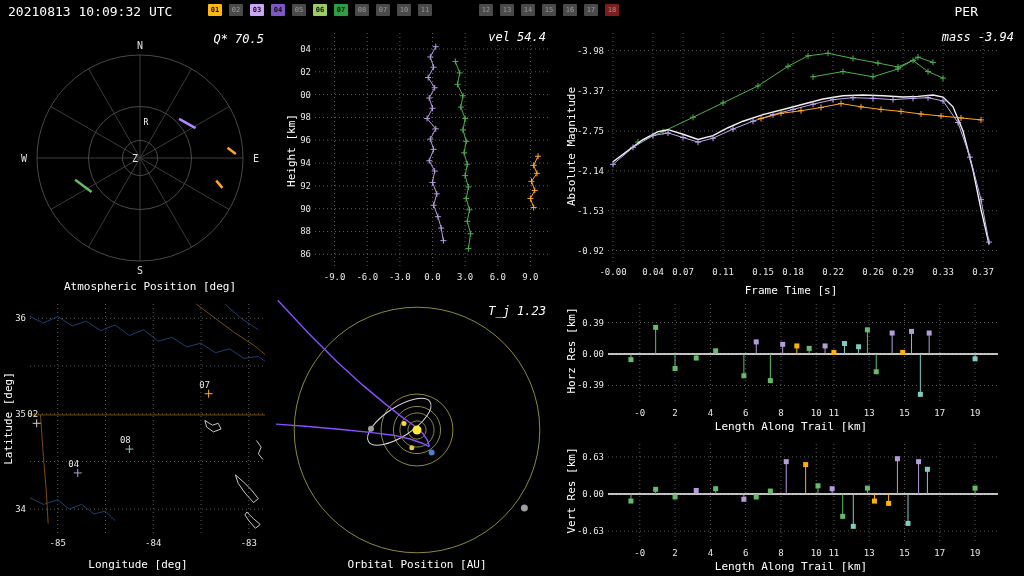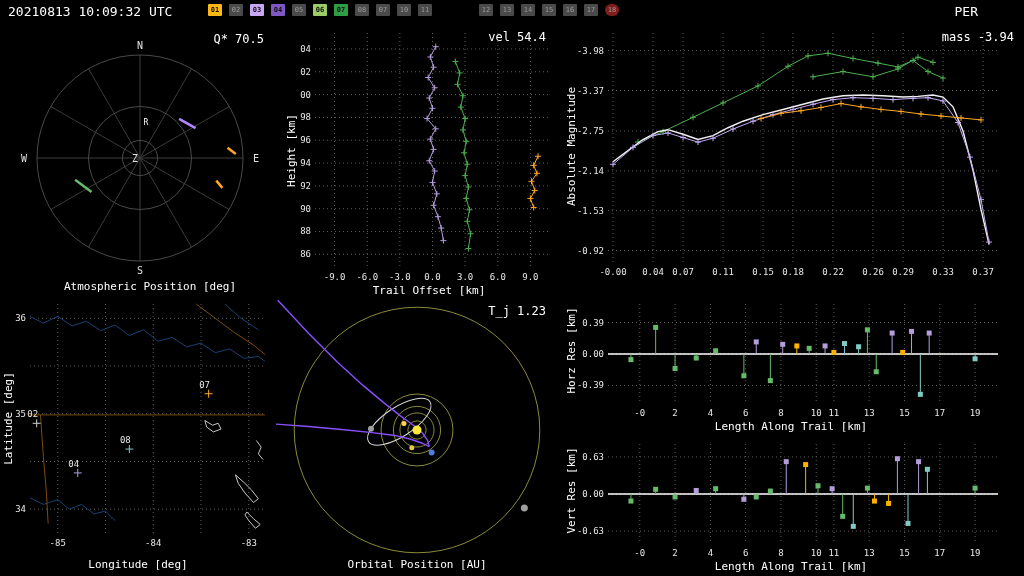--- a/index.html
+++ b/index.html
@@ -4,21 +4,21 @@
 <style>
   html,body{margin:0;padding:0;background:#000;}
   #screen{position:relative;width:1024px;height:576px;background:#000;overflow:hidden;
           font-family:"DejaVu Sans Mono",monospace;color:#fff;}
   .panel{position:absolute;}
   svg{display:block;position:absolute;left:0;top:0;}
   svg text{font-family:"DejaVu Sans Mono",monospace;}
   .grid{stroke:#5d5d5d;stroke-width:1;stroke-dasharray:1 3;}
   .tick{fill:#e8e8e8;font-size:9px;}
   .compass{fill:#e0e0e0;font-size:10px;}
-  .corner{position:absolute;font-size:12px;color:#fff;white-space:pre;}
+  .corner{position:absolute;font-size:12px;color:#fff;white-space:pre;font-style:italic;}
   .xtitle{position:absolute;left:0;width:100%;text-align:center;font-size:11px;color:#fff;}
   .vlabel{position:absolute;width:200px;text-align:center;font-size:11px;color:#fff;transform:rotate(-90deg);}
   #topbar{position:absolute;left:0;top:0;width:988px;height:22px;}
   #timestamp{position:absolute;left:8px;top:4px;font-size:13px;}
   #shower{position:absolute;right:10px;top:4px;font-size:13px;}
   #stations{position:absolute;left:208px;top:4px;display:flex;gap:7px;justify-content:center;}
   .station{width:14px;height:12px;font-size:7px;line-height:12px;text-align:center;
            color:#9a9a9a;border-radius:1px;cursor:pointer;}
   .station.active{color:#101010;font-weight:bold;}
 </style>
@@ -40,21 +40,21 @@
         <div class="station" style="background: rgb(74, 74, 74);">08</div>
         <div class="station" style="background: rgb(74, 74, 74);">07</div>
         <div class="station" style="background: rgb(74, 74, 74);">10</div>
         <div class="station" style="background: rgb(74, 74, 74);">11</div>
         <div class="station" style="background: rgb(74, 74, 74); margin-left: 40px;">12</div>
         <div class="station" style="background: rgb(74, 74, 74);">13</div>
         <div class="station" style="background: rgb(74, 74, 74);">14</div>
         <div class="station" style="background: rgb(74, 74, 74);">15</div>
         <div class="station" style="background: rgb(74, 74, 74);">16</div>
         <div class="station" style="background: rgb(74, 74, 74);">17</div>
-        <div class="station" style="background: #7f1d1d; border-radius: 6px;">18</div>
+        <div class="station" style="background: #7f1d1d;">18</div>
       </div>
     <div id="shower">PER</div>
   </div>
 
   <div class="panel" style="left:0;top:22px;width:300px;height:278px">
     <svg width="300" height="256">
         <line x1="140" y1="136" x2="140" y2="33" stroke="#3c3c3c" stroke-width="1"></line>
         <line x1="140" y1="136" x2="191.5" y2="46.79938341020281" stroke="#3c3c3c" stroke-width="1"></line>
         <line x1="140" y1="136" x2="229.20061658979716" y2="84.49999999999999" stroke="#3c3c3c" stroke-width="1"></line>
         <line x1="140" y1="136" x2="243" y2="136" stroke="#3c3c3c" stroke-width="1"></line>
@@ -205,21 +205,20 @@
         <line x1="231.5046296296296" x2="231.5046296296296" y1="156.30097087378635" y2="162.30097087378635" stroke="#ffa726" stroke-width="1"></line>
         <line x1="231.76851851851853" x2="237.76851851851853" y1="168.42718446601947" y2="168.42718446601947" stroke="#ffa726" stroke-width="1"></line>
         <line x1="234.76851851851853" x2="234.76851851851853" y1="165.42718446601947" y2="171.42718446601947" stroke="#ffa726" stroke-width="1"></line>
         <line x1="227.41666666666666" x2="233.41666666666666" y1="176.41262135922324" y2="176.41262135922324" stroke="#ffa726" stroke-width="1"></line>
         <line x1="230.41666666666666" x2="230.41666666666666" y1="173.41262135922324" y2="179.41262135922324" stroke="#ffa726" stroke-width="1"></line>
         <line x1="230.68055555555557" x2="236.68055555555557" y1="185.53883495145635" y2="185.53883495145635" stroke="#ffa726" stroke-width="1"></line>
         <line x1="233.68055555555557" x2="233.68055555555557" y1="182.53883495145635" y2="188.53883495145635" stroke="#ffa726" stroke-width="1"></line>
       </svg>
     <div class="corner" style="right:12px;top:8px">vel 54.4</div>
     <div class="vlabel" style="left:-109px;top:122px">Height [km]</div>
-    <div class="xtitle" style="top:262px">Trail Offset [km]</div>
   </div>
 
   <div class="panel" style="left:558px;top:22px;width:466px;height:278px">
     <svg width="466" height="262">
         <line x1="55" x2="55" y1="11" y2="241" class="grid"></line>
         <line x1="95" x2="95" y1="11" y2="241" class="grid"></line>
         <line x1="125" x2="125" y1="11" y2="241" class="grid"></line>
         <line x1="165" x2="165" y1="11" y2="241" class="grid"></line>
         <line x1="205" x2="205" y1="11" y2="241" class="grid"></line>
         <line x1="235" x2="235" y1="11" y2="241" class="grid"></line>
@@ -362,20 +361,21 @@
         <line x1="362.99999999999994" x2="362.99999999999994" y1="89.0227272727273" y2="95.0227272727273" stroke="#ffa726" stroke-width="1"></line>
         <line x1="380" x2="386" y1="93.98295454545455" y2="93.98295454545455" stroke="#ffa726" stroke-width="1"></line>
         <line x1="383" x2="383" y1="90.98295454545455" y2="96.98295454545455" stroke="#ffa726" stroke-width="1"></line>
         <line x1="399.99999999999994" x2="405.99999999999994" y1="95.94318181818181" y2="95.94318181818181" stroke="#ffa726" stroke-width="1"></line>
         <line x1="402.99999999999994" x2="402.99999999999994" y1="92.94318181818181" y2="98.94318181818181" stroke="#ffa726" stroke-width="1"></line>
         <line x1="420" x2="426" y1="97.9034090909091" y2="97.9034090909091" stroke="#ffa726" stroke-width="1"></line>
         <line x1="423" x2="423" y1="94.9034090909091" y2="100.9034090909091" stroke="#ffa726" stroke-width="1"></line>
       </svg>
     <div class="corner" style="right:10px;top:8px">mass -3.94</div>
     <div class="vlabel" style="left:-87px;top:118px">Absolute Magnitude</div>
+    <div class="xtitle" style="top:262px">Frame Time [s]</div>
   </div>
 
   <div class="panel" style="left:0;top:296px;width:276px;height:280px">
     <svg width="276" height="262">
         <line x1="57.70325203252084" x2="57.70325203252084" y1="8" y2="238" class="grid"></line>
         <line x1="105.4674796747971" x2="105.4674796747971" y1="8" y2="238" class="grid"></line>
         <line x1="153.23170731707336" x2="153.23170731707336" y1="8" y2="238" class="grid"></line>
         <line x1="200.99593495934965" x2="200.99593495934965" y1="8" y2="238" class="grid"></line>
         <line x1="248.76016260162592" x2="248.76016260162592" y1="8" y2="238" class="grid"></line>
         <line x1="30" x2="265" y1="213.1867219917014" y2="213.1867219917014" class="grid"></line>

